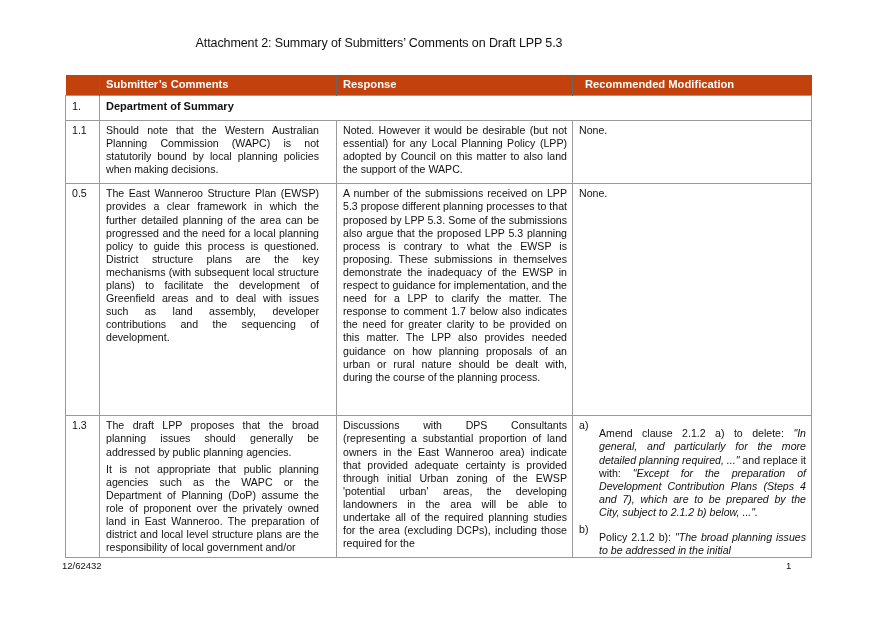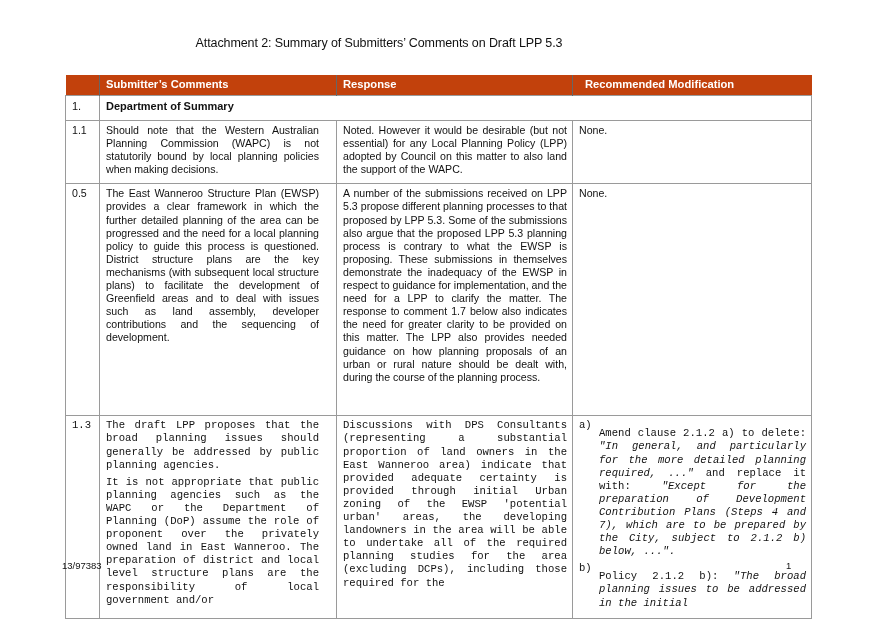--- a/index.html
+++ b/index.html
@@ -17,21 +17,21 @@
                      font-size: 11.2px; height: 20px; padding: 0 6px; border-left: 1px solid #666; }
   table.summary th:first-child { border-left: none; }
   table.summary th.rec { text-align: left; padding-left: 12px; }
   table.summary td { border: 1px solid #9a9a9a; vertical-align: top; padding: 3px 5px 3px 6px; }
   td.num { padding-left: 4px; }
   td.just { text-align: justify; text-align-last: left; }
   tr.section td { font-weight: bold; font-size: 11px; height: 17px; padding-top: 4px; }
   tr.section td.num { font-weight: normal; }
   tr.row11 td { height: 52px; }
   tr.row12 td { height: 225px; }
-  tr.row13 td { height: 120px; padding-bottom: 8px; font-family: Liberation Mono, monospace; }
+  tr.row13 td { height: 120px; padding-bottom: 0; }
   p.para { margin: 0 12px 4px 0; }
   ol.mods { list-style: none; margin: 0; padding: 0; }
   ol.mods li { display: flex; margin-bottom: 4px; }
   ol.mods li .lbl { width: 20px; flex: 0 0 20px; }
   ol.mods li .txt { flex: 1; text-align: justify; margin-top: 8px; }
   em.q { font-style: italic; }
   .footer-left { position: absolute; left: 62px; top: 560px; font-size: 9.5px; }
   .footer-right { position: absolute; left: 786px; top: 560px; font-size: 9.5px; }
 </style>
 </head>
@@ -94,14 +94,14 @@
           <li style="margin-bottom:0">
             <span class="lbl">b)</span>
             <span class="txt"><span>Policy 2.1.2 b): </span><em class="q">"The broad planning issues to be addressed in the initial</em></span>
           </li>
         </ol>
       </td>
     </tr>
   </tbody>
 </table>
 
-<div class="footer-left">13/97383</div>
+<div class="footer-left">12/62432</div>
 <div class="footer-right">1</div>
 
 </body></html>

